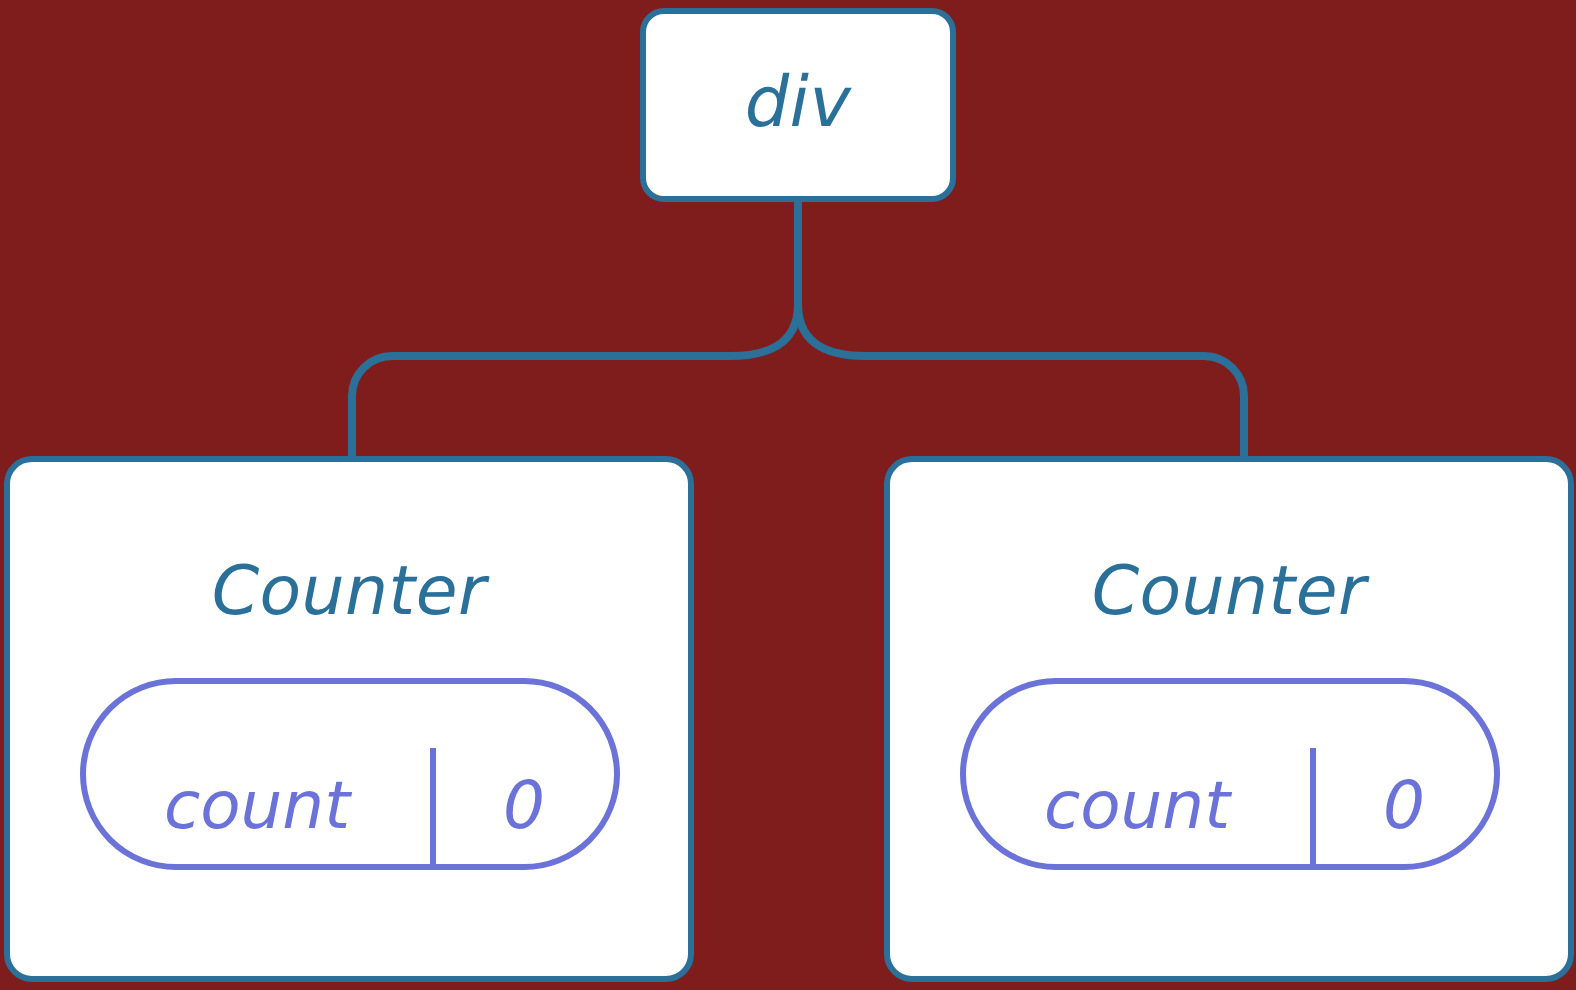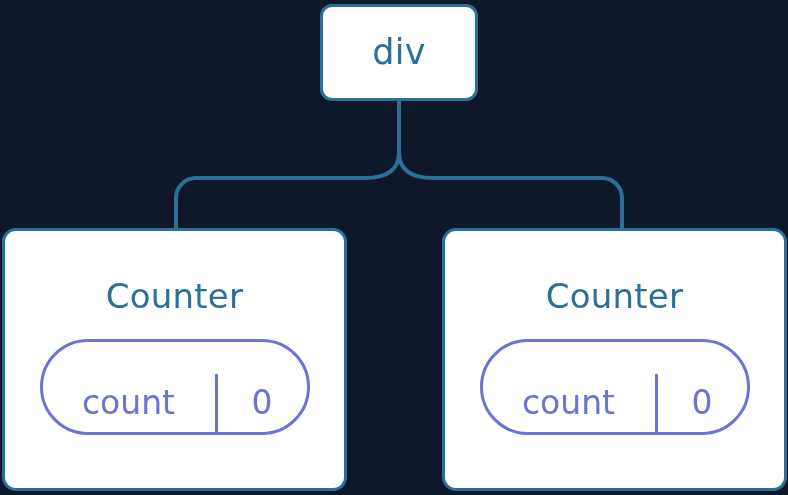--- a/index.html
+++ b/index.html
@@ -9,22 +9,23 @@
   body {
     width: 788px;
     height: 495px;
     overflow: hidden;
     font-family: "DejaVu Sans", "Liberation Sans", sans-serif;
   }
   #stage {
     position: relative;
     width: 788px;
     height: 495px;
-    background: #0f172a;
+    background: #7f1d1d;
     overflow: hidden;
+    font-style: italic;
   }
   .edges {
     position: absolute;
     left: 0;
     top: 0;
     width: 788px;
     height: 495px;
     pointer-events: none;
   }
   .node {

